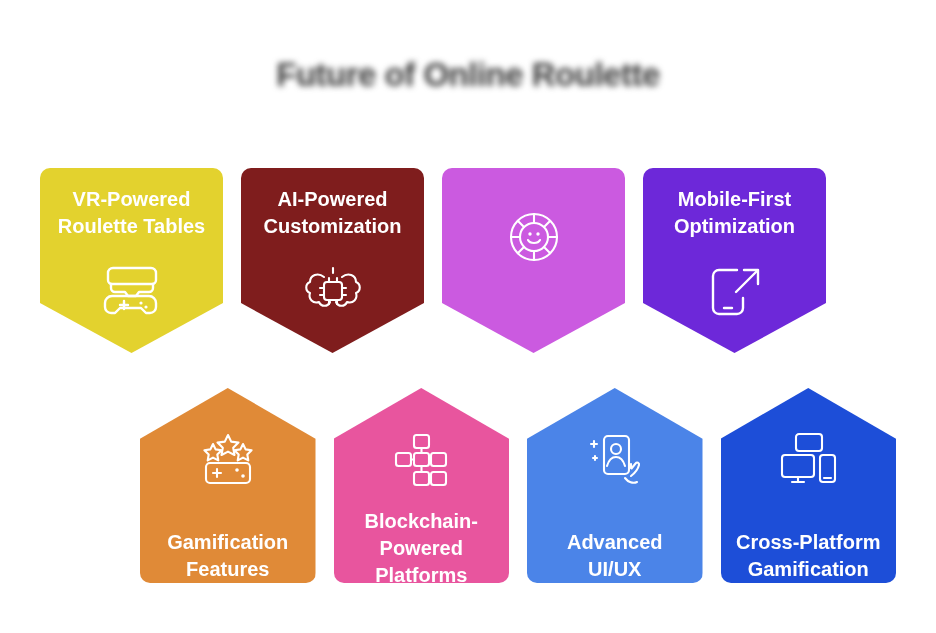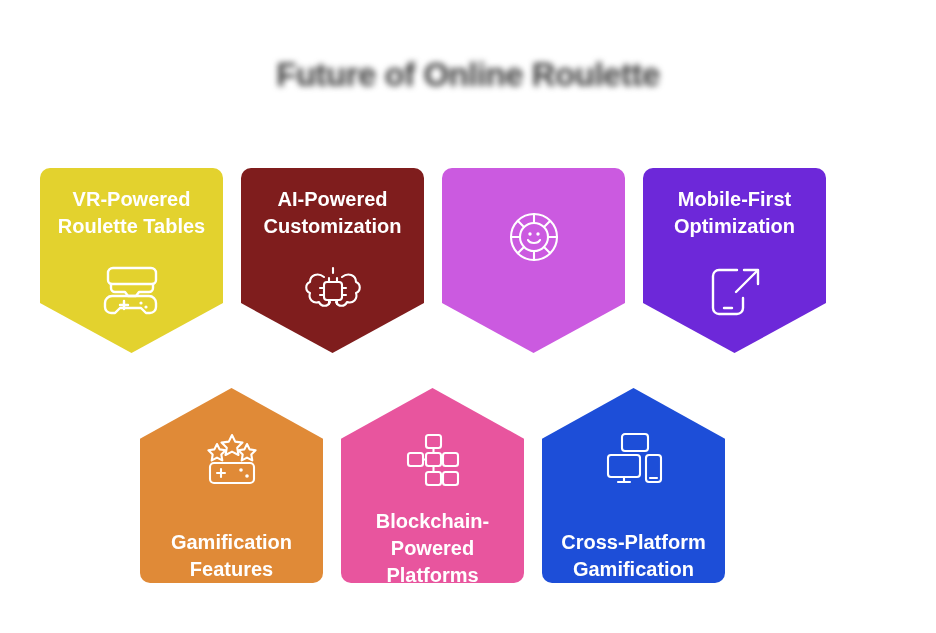--- a/index.html
+++ b/index.html
@@ -203,20 +203,38 @@
           <path d="M31.5 16 v5 M21 27.5 h3 M39 27.5 h2 M31.5 34 v6 M39 46.5 h2"></path>
         </svg>
       </div>
       <div class="card-label">
         <span>Blockchain-</span><br>
         <span>Powered</span><br>
         <span>Platforms</span>
       </div>
     </div>
 
+    <div class="card up" style="background:#4b84e8">
+      <div class="icon-wrap">
+        <svg width="62" height="58" viewBox="0 0 62 58" fill="none" stroke="#ffffff" stroke-width="2.1" stroke-linecap="round" stroke-linejoin="round">
+          <rect x="20" y="4" width="25" height="38" rx="4"></rect>
+          <circle cx="32" cy="17" r="5"></circle>
+          <path d="M23 34 c2 -7 6 -9 9 -9 c3 0 7 2 9 9"></path>
+          <path d="M10 9 l0 6 M7 12 l6 0"></path>
+          <path d="M11 24 l0 4 M9 26 l4 0"></path>
+          <path d="M47 44 c4 -3 7 -7 8 -11 c.5 -2 -2 -3.5 -3.5 -1.5 l-4 5"></path>
+          <path d="M47 36 v-4"></path>
+          <path d="M41 46 c3 4 8 6 12 4"></path>
+        </svg>
+      </div>
+      <div class="card-label">
+        <span>Advanced</span><br>
+        <span>UI/UX</span>
+      </div>
+    </div>
 
     <div class="card up" style="background:#1d4ed8">
       <div class="icon-wrap">
         <svg width="64" height="56" viewBox="0 0 64 56" fill="none" stroke="#ffffff" stroke-width="2.1" stroke-linecap="round" stroke-linejoin="round">
           <rect x="20" y="2" width="26" height="17" rx="3"></rect>
           <rect x="6" y="23" width="32" height="22" rx="3"></rect>
           <path d="M16 50 h12"></path>
           <path d="M22 45 v5"></path>
           <rect x="44" y="23" width="15" height="27" rx="3"></rect>
           <path d="M48 46 h7"></path>

